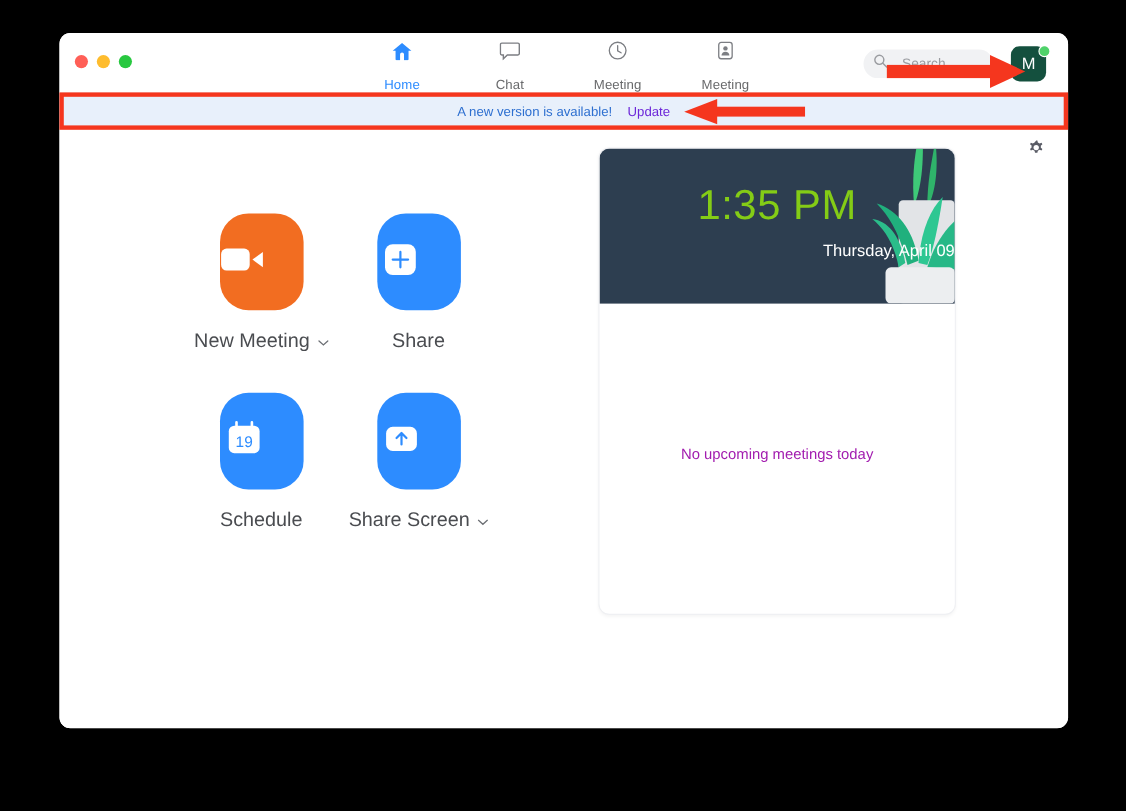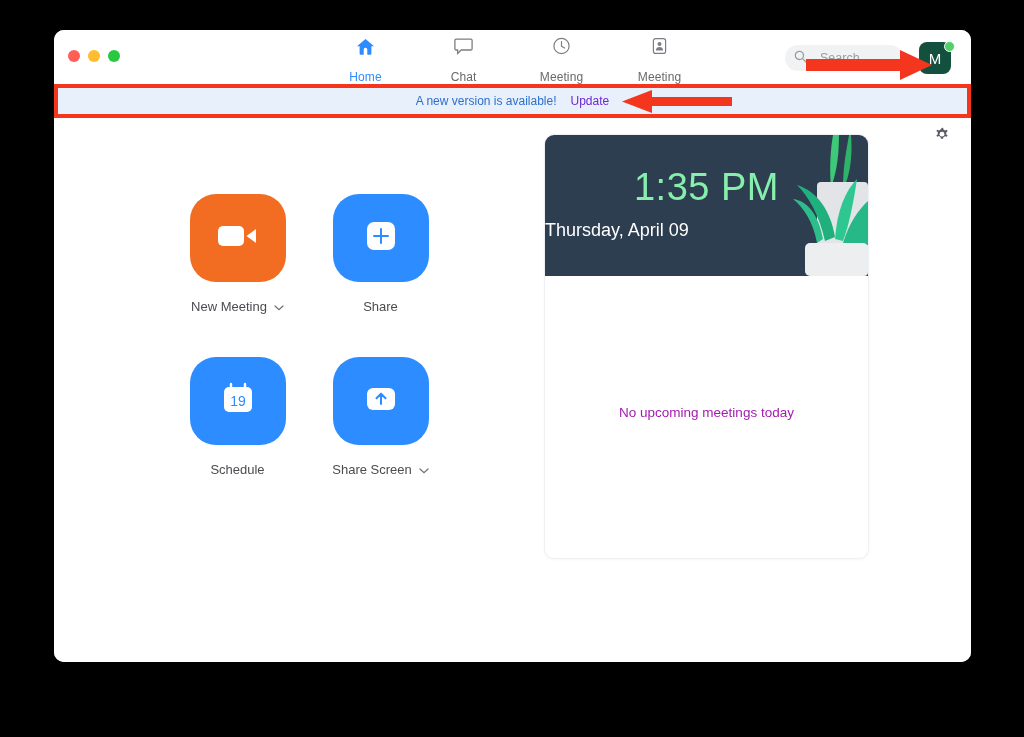--- a/index.html
+++ b/index.html
@@ -117,29 +117,29 @@
   
   .actions {
     width: 490px;
     padding: 78px 0 0 112px;
     display: grid;
     grid-template-columns: 143px 143px;
     grid-template-rows: 163px 163px;
   }
   .action { display: flex; flex-direction: column; align-items: center; cursor: pointer; }
   .tile {
-    width: 96px; height: 88px;
+    width: 76px; height: 88px;
     border-radius: 26px;
-    display: flex; align-items: center; justify-content: center;
+    display: flex; align-items: center; 
   }
   .tile.orange { background: #f26d21; }
   .tile.blue { background: #2d8cff; }
   .action-label {
     margin-top: 17px;
-    font-size: 13px;
+    font-size: 18px;
     color: #4a4c50;
     display: flex; align-items: center; gap: 7px;
   }
   .chev { display: inline-block; }
 
   
   .card-col { flex: 1; padding: 18px 0 0 0; }
   .card {
     width: 325px; height: 425px;
     background: #ffffff;
@@ -151,30 +151,30 @@
   }
   .clock {
     height: 141px;
     background: #2d3e50;
     position: relative;
     overflow: hidden;
   }
   .clock-time {
     position: absolute; left: 0; right: 0; top: 31px;
     text-align: center;
-    color: #86efac;
+    color: #84cc16;
     font-size: 38px;
     font-weight: 400;
     letter-spacing: .5px;
   }
   .clock-date {
     position: absolute; left: 0; right: 0; top: 85px;
-    text-align: left;
+    text-align: right;
     color: #ffffff;
-    font-size: 18px;
+    font-size: 15px;
   }
   .plant { position: absolute; right: 0; top: 0; width: 95px; height: 141px; }
   .card-empty {
     position: absolute;
     left: 0; right: 0; top: 270px;
     text-align: center;
     font-size: 13.5px;
     color: #a21caf;
   }
 

